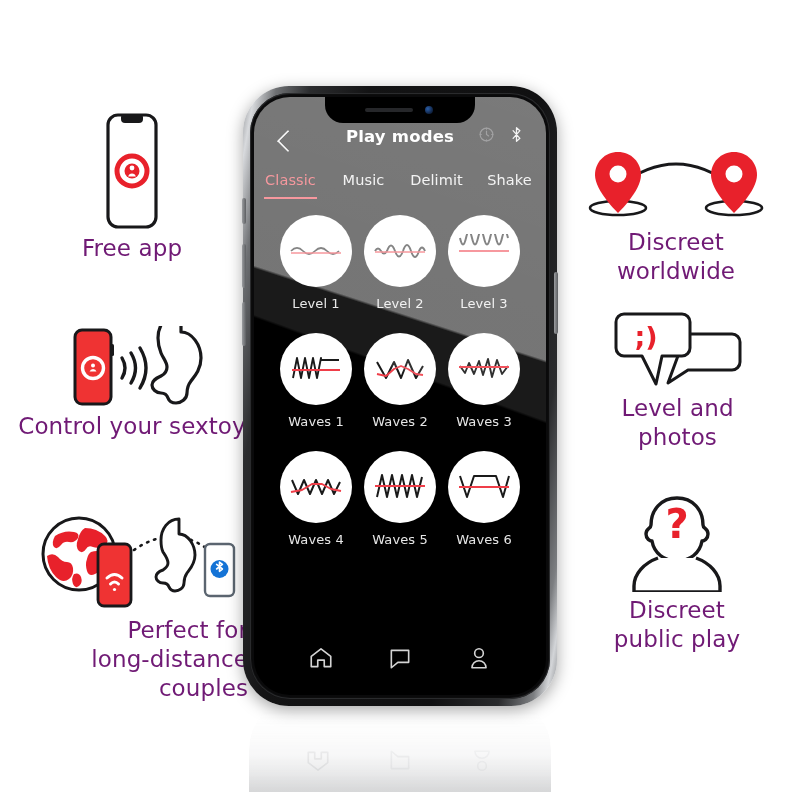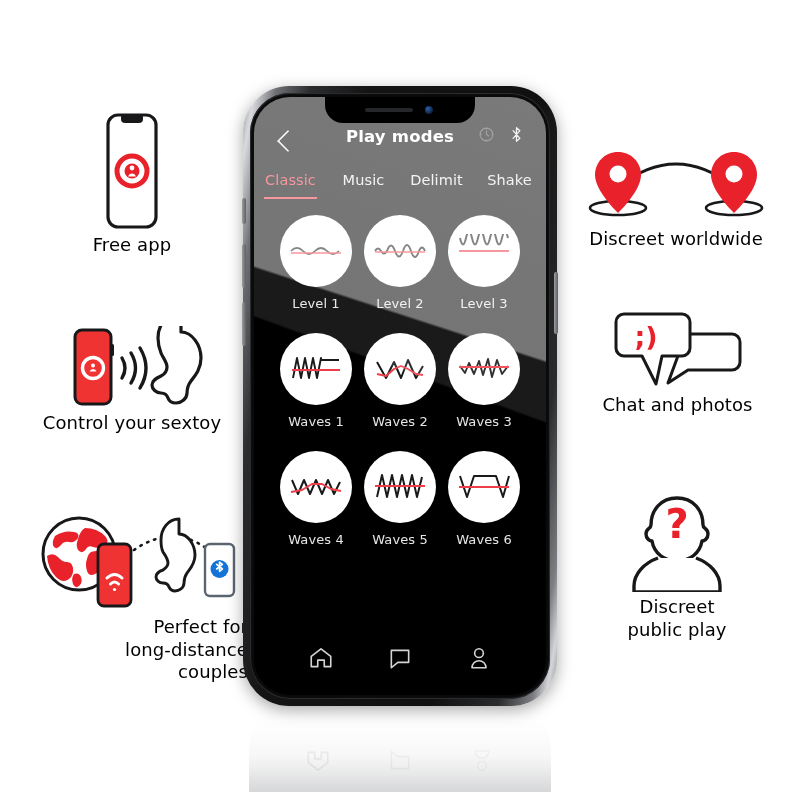--- a/index.html
+++ b/index.html
@@ -9,21 +9,21 @@
     font-family:"Liberation Sans", sans-serif;
     overflow:hidden;
     position:relative;
   }
   .stage{position:absolute;inset:0;}
 
   
   .feature{position:absolute;text-align:center;}
   .feature .art{margin:0 auto;position:relative;}
   .feature .cap{
-    color:#000000;font-size:18px;line-height:1.25;
+    color:#701a75;font-size:23px;line-height:1.25;
     font-family:"DejaVu Sans", sans-serif;font-weight:400;
     letter-spacing:.1px;white-space:pre-line;
   }
 
   
   #f-freeapp{left:32px;top:112px;width:200px;}
   #f-control{left:12px;top:326px;width:240px;}
   #f-longdist{left:18px;top:512px;width:230px;text-align:right;}
   
   #f-connect{left:570px;top:140px;width:212px;}
@@ -230,21 +230,21 @@
   </div>
 
   <div class="feature" id="f-chat">
     <div class="art">
       <svg width="140" height="80" viewBox="0 0 140 80">
         <path d="M78 24 h46 a8 8 0 0 1 8 8 v20 a8 8 0 0 1 -8 8 h-44 l-20 13 z" fill="#fff" stroke="#18181a" stroke-width="3" stroke-linejoin="round"></path>
         <path d="M16 4 h58 a8 8 0 0 1 8 8 v26 a8 8 0 0 1 -8 8 h-20 l-6 28 l-14 -28 h-18 a8 8 0 0 1 -8 -8 v-26 a8 8 0 0 1 8 -8 z" fill="#fff" stroke="#18181a" stroke-width="3" stroke-linejoin="round"></path>
         <text x="38" y="36" font-family="DejaVu Sans, sans-serif" font-size="27" font-weight="700" fill="#e8212b" text-anchor="middle">;)</text>
       </svg>
     </div>
-    <div class="cap">Chat and photos</div>
+    <div class="cap">Level and photos</div>
   </div>
 
   <div class="feature" id="f-discreet">
     <div class="art">
       <svg width="110" height="100" viewBox="0 0 110 100">
         <path d="M55 6 c-16 0 -26 12 -26 27 c0 4 -5 3 -5 9 c0 5 4 7 6 7
                  c2 12 12 20 25 20 c13 0 23 -8 25 -20 c2 0 6 -2 6 -7 c0 -6 -5 -5 -5 -9
                  c0 -15 -10 -27 -26 -27 z" fill="#fff" stroke="#18181a" stroke-width="3.4" stroke-linejoin="round"></path>
         <path d="M36 66 c-14 5 -24 16 -24 28 l0 6 h86 l0 -6 c0 -12 -10 -23 -24 -28" fill="#fff" stroke="#18181a" stroke-width="3.4" stroke-linejoin="round"></path>
         <text x="55" y="46" font-family="DejaVu Sans, sans-serif" font-size="40" font-weight="700" fill="#e8212b" text-anchor="middle">?</text>

